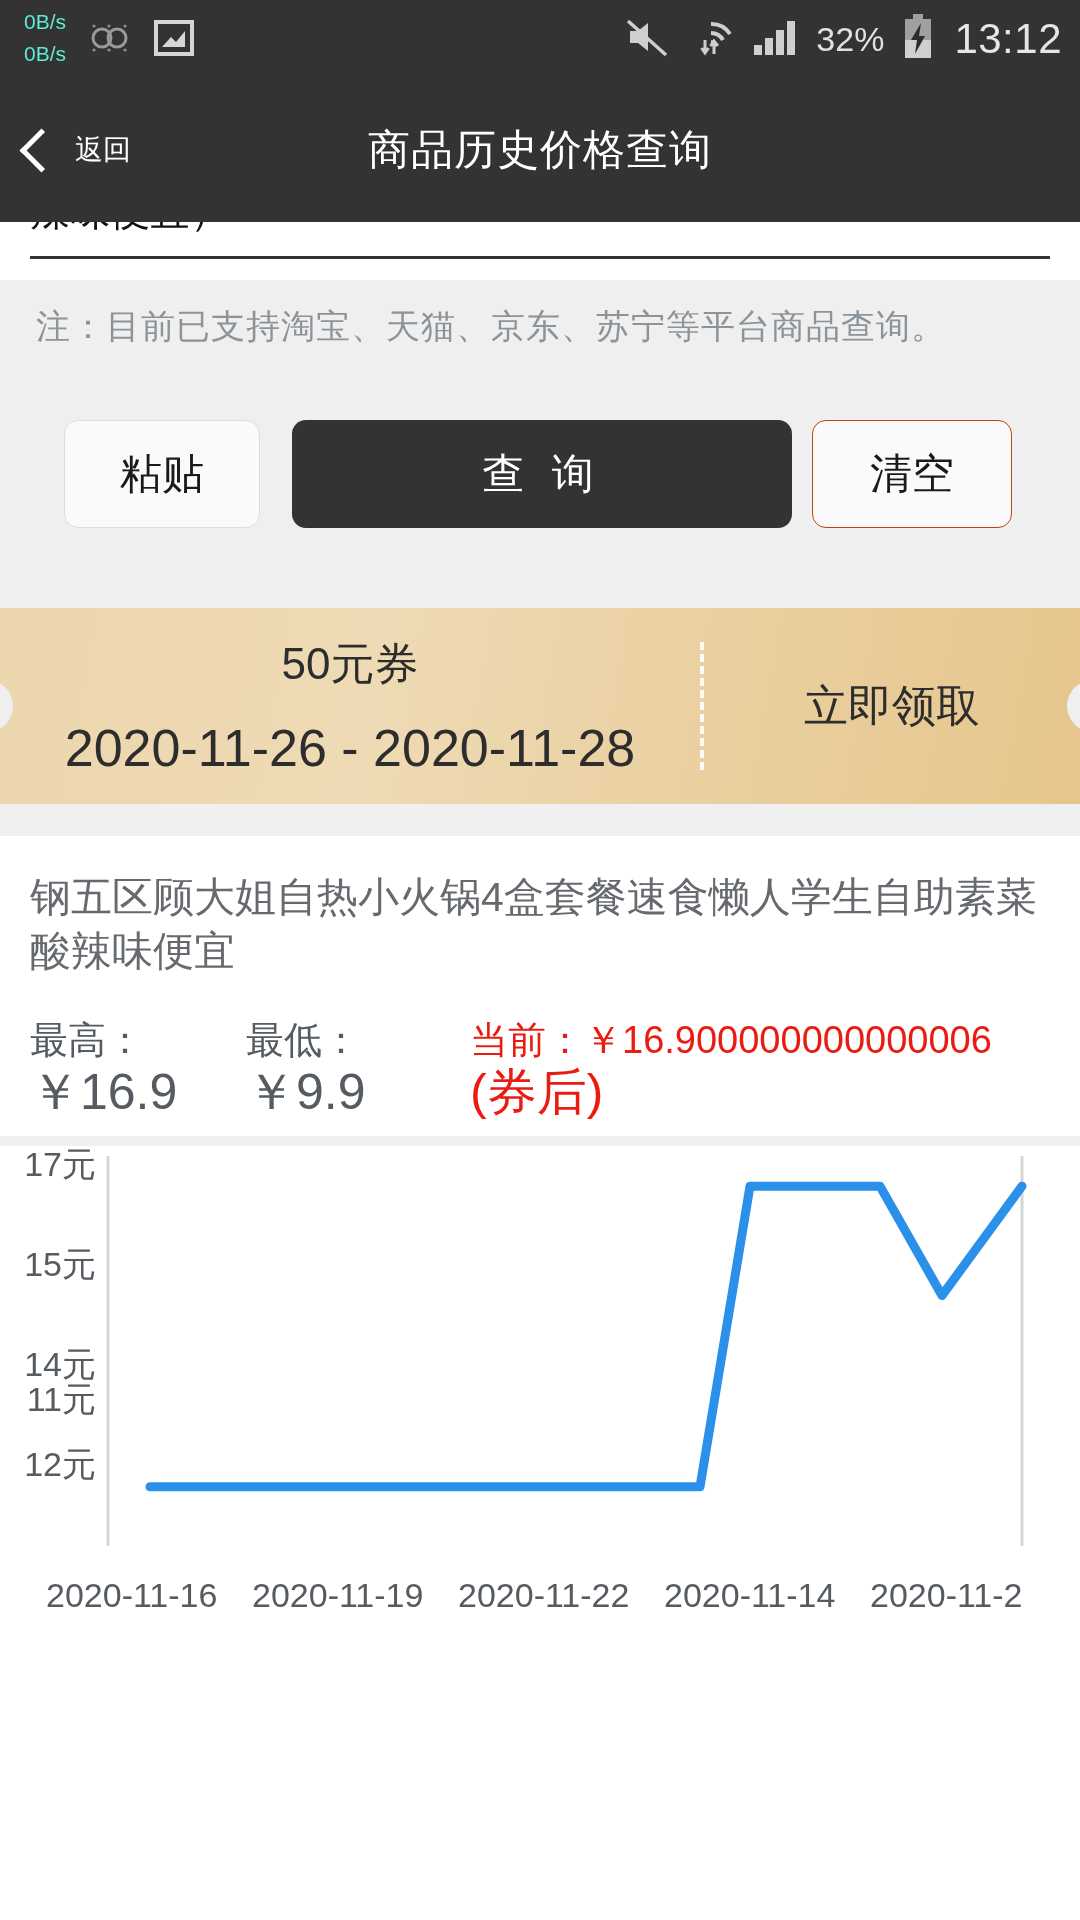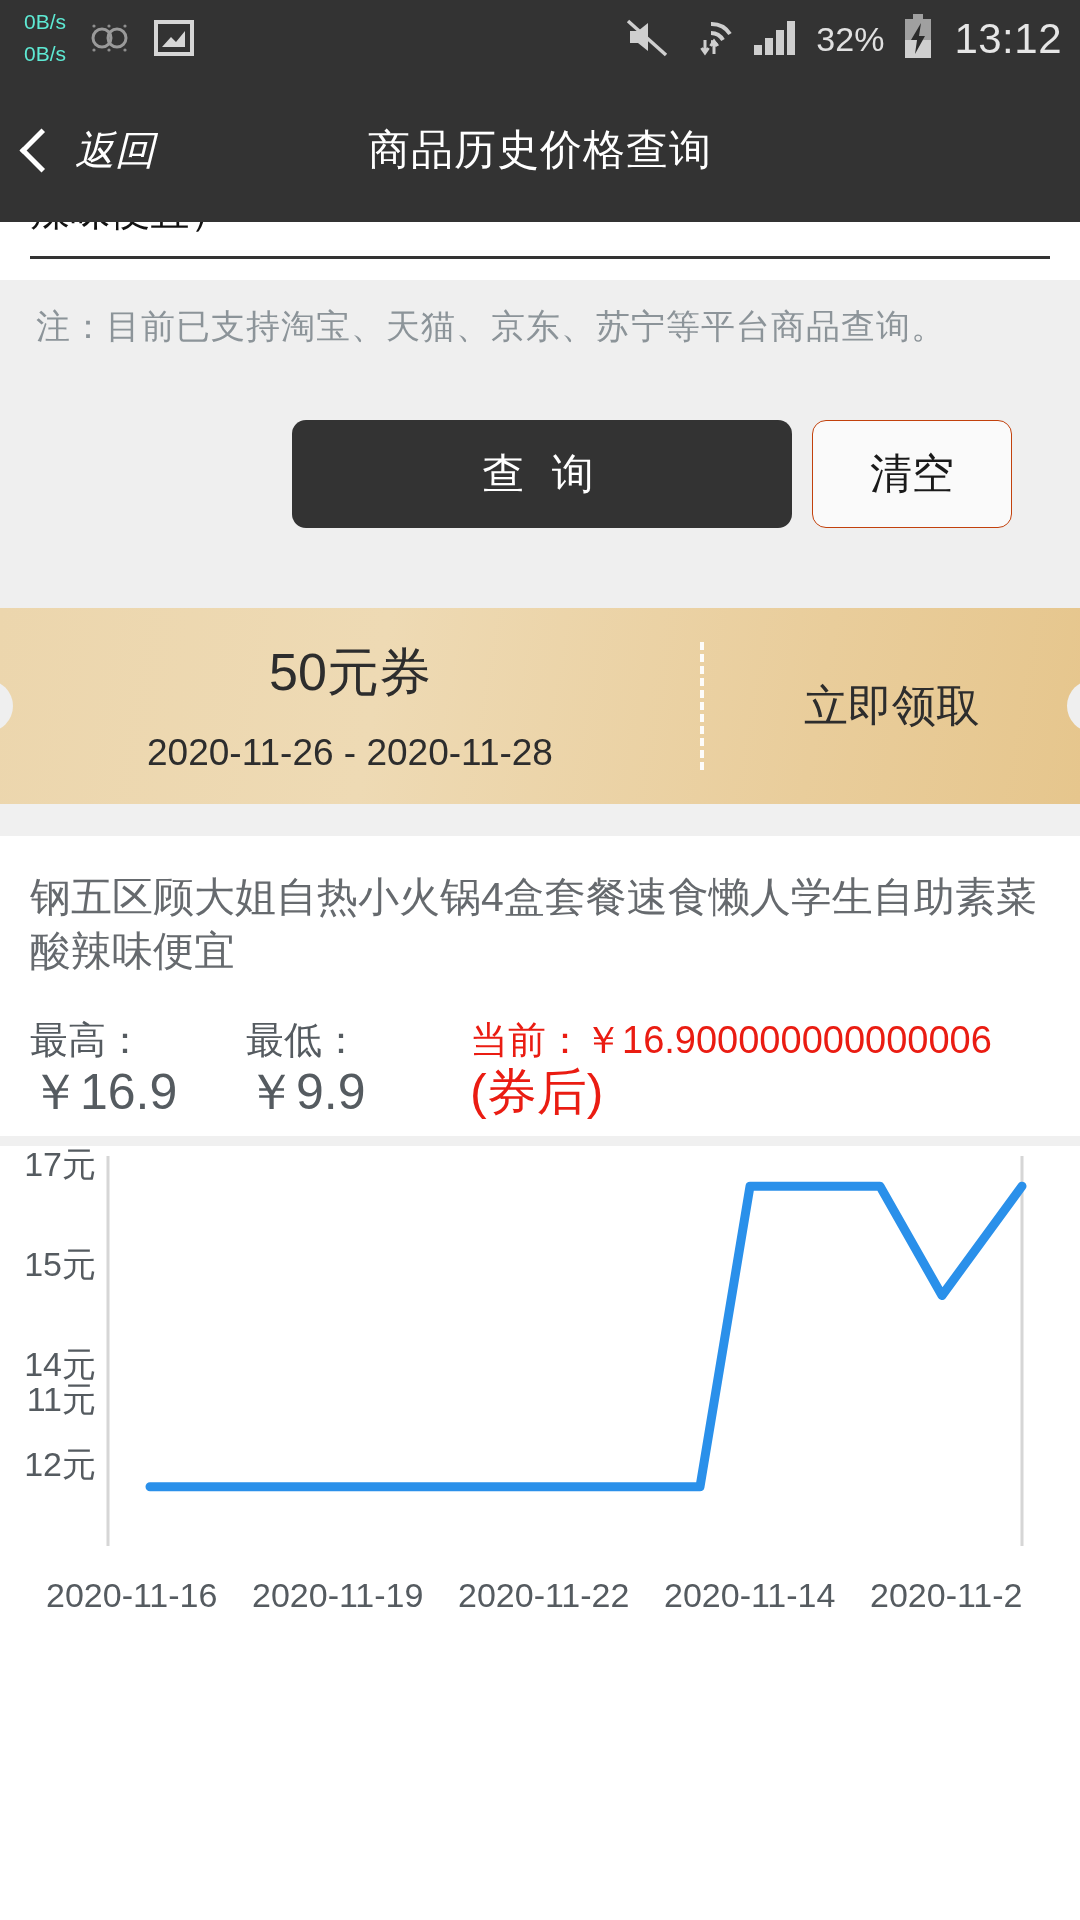--- a/index.html
+++ b/index.html
@@ -33,21 +33,21 @@
     background:#333333;
   }
   .back-btn{
     position:absolute;left:26px;top:0;height:144px;display:flex;align-items:center;
     cursor:pointer;
   }
   .chev{
     width:26px;height:26px;border-left:5px solid #ffffff;border-bottom:5px solid #ffffff;
     transform:rotate(45deg);margin-right:8px;
   }
-  .back-text{color:#ffffff;font-size:40px;margin-left:10px;font-style:italic;}
+  .back-text{color:#ffffff;font-size:28px;margin-left:10px;}
   .page-title{
     position:absolute;left:0;top:0;width:1080px;height:144px;
     display:flex;align-items:center;justify-content:center;
     color:#ffffff;font-size:42px;letter-spacing:1px;
     pointer-events:none;
   }
 
   
   .input-wrap{
     position:absolute;left:0;top:222px;width:1080px;height:58px;background:#ffffff;
@@ -91,22 +91,22 @@
   .notch{
     position:absolute;top:72px;width:26px;height:52px;background:#efefef;
   }
   .notch-l{left:-13px;border-radius:0 26px 26px 0;}
   .notch-r{right:-13px;border-radius:26px 0 0 26px;}
   .coupon-left{
     position:absolute;left:0;top:0;width:700px;height:196px;
     display:flex;flex-direction:column;align-items:center;justify-content:center;
     color:#2d2d2d;
   }
-  .coupon-amount{font-size:52px;margin-bottom:24px;}
-  .coupon-range{font-size:37px;}
+  .coupon-amount{font-size:44px;margin-bottom:24px;}
+  .coupon-range{font-size:52px;}
   .coupon-divider{
     position:absolute;left:700px;top:34px;width:0;height:128px;
     border-left:4px dashed #ffffff;opacity:.95;
   }
   .coupon-action{
     position:absolute;left:704px;top:0;width:376px;height:196px;
     display:flex;align-items:center;justify-content:center;
     color:#2d2d2d;font-size:44px;cursor:pointer;
   }
 
@@ -222,20 +222,21 @@
 
   <div class="input-wrap">
     <div class="input-field" placeholder="请粘贴商品链接">辣味便宜）</div>
   </div>
 
   <div class="note-area">
     <div class="note-text">注：目前已支持淘宝、天猫、京东、苏宁等平台商品查询。</div>
   </div>
 
   <div class="btn-row">
+    <div class="btn btn-paste">粘贴</div>
     <div class="btn btn-query">查 询</div>
     <div class="btn btn-clear">清空</div>
   </div>
 
   <div class="coupon">
     <div class="notch notch-l"></div>
     <div class="notch notch-r"></div>
     <div class="coupon-left">
       <div class="coupon-amount">50元券</div>
       <div class="coupon-range">2020-11-26 - 2020-11-28</div>

